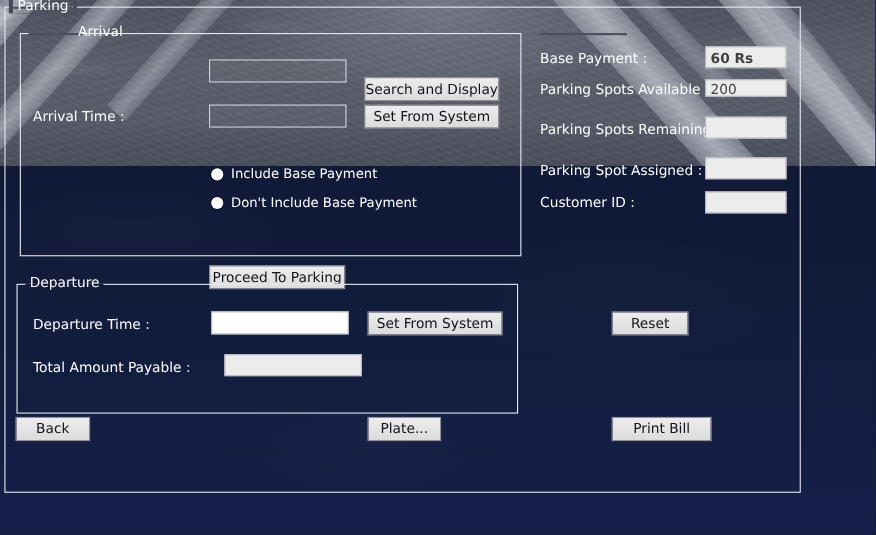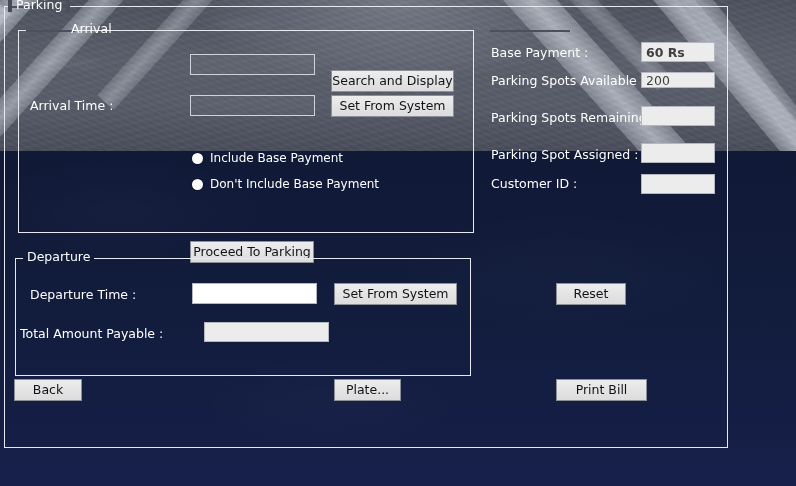--- a/index.html
+++ b/index.html
@@ -234,21 +234,21 @@
   <input class="tb filled" style="left: 629px; top: 174px; width: 74px; height: 20px;">
 
   <div class="group" id="grp-departure">
     <span class="legend on-navy" style="position: absolute; z-index: 2;">Departure</span>
   </div>
 
   <span class="label" style="left:30px; top:287px;">Departure Time :</span>
   <input class="tb white" style="left: 192px; top: 283px; width: 125px; height: 21px;" placeholder="">
   <button class="btn" style="left:334px; top:283px; width:123px; height:22px;">Set From System</button>
 
-  <span class="label" style="left:20px; top:326px;">Total Amount Payable :</span>
+  <span class="label" style="left:30px; top:326px;">Total Amount Payable :</span>
   <input class="tb filled" style="left: 192px; top: 322px; width: 125px; height: 20px;">
 
   <button class="btn" style="left:556px; top:283px; width:70px; height:22px;">Reset</button>
   <button class="btn" style="left:14px;  top:379px; width:68px; height:22px;">Back</button>
   <button class="btn" style="left:334px; top:379px; width:67px; height:22px;">Plate...</button>
   <button class="btn" style="left:556px; top:379px; width:91px; height:22px;text-align:center;">Print Bill</button>
 
 <div style="position: absolute; left: 12px; top: 6px; width: 54.3594px; height: 2px; background: rgb(76, 80, 93); z-index: 1;"></div>
     <div style="position: absolute; left: 26px; top: 30px; width: 48.625px; height: 2px; background: rgb(76, 80, 93); z-index: 1;"></div>
     <div style="position: absolute; left: 490px; top: 30px; width: 80.3594px; height: 2px; background: rgb(76, 80, 93); z-index: 1;"></div>

